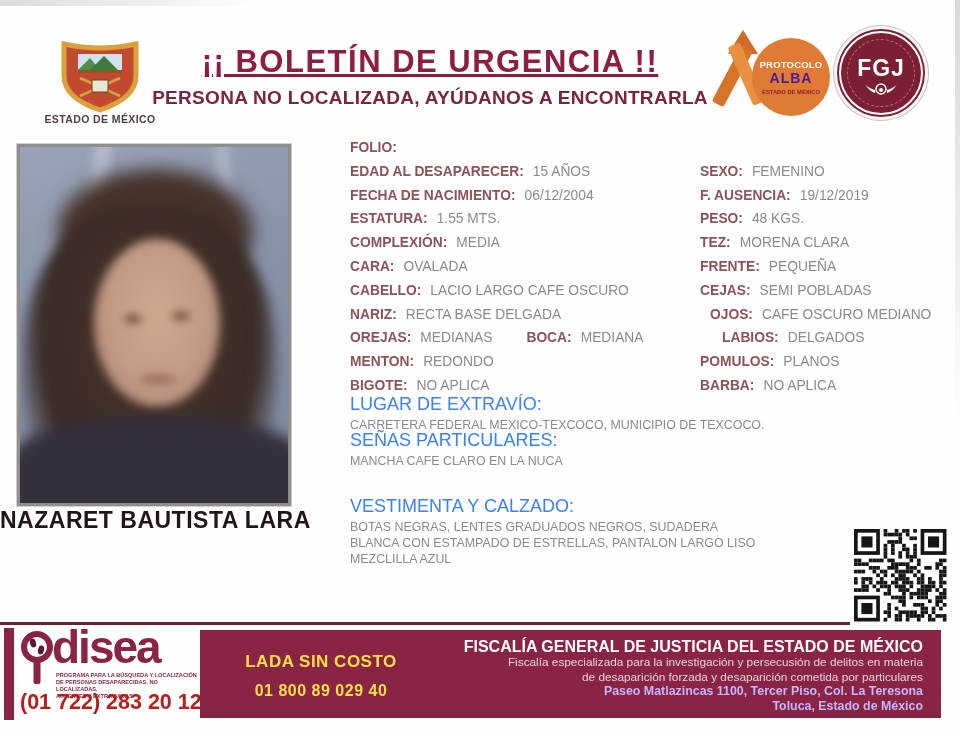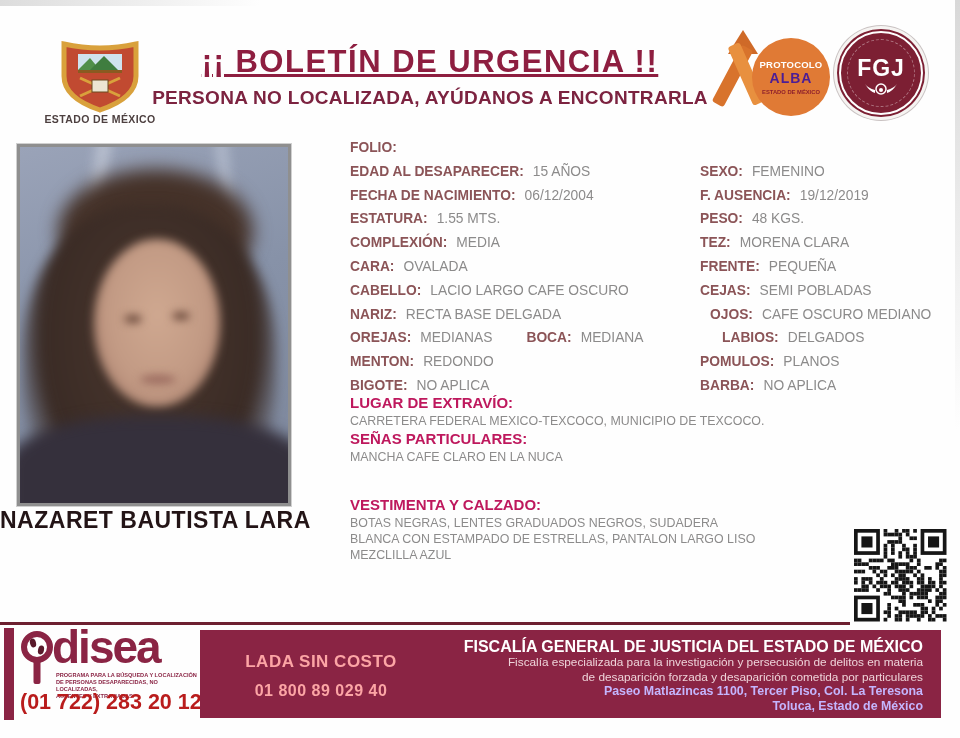--- a/index.html
+++ b/index.html
@@ -56,37 +56,37 @@
   .col{position:absolute;}
   .col-left{left:350px;top:140px;width:345px;}
   .col-right{left:700px;top:163.8px;width:255px;}
   .field-row{height:23.8px;font-size:13.8px;white-space:nowrap;}
   .flabel{font-weight:bold;color:#8b5457;}
   .fvalue{color:#8c8b8b;margin-left:9px;}
   .flabel2{margin-left:34px;}
   .col-right .field-row:nth-child(7){padding-left:10px;}
   .col-right .field-row:nth-child(8){padding-left:22px;}
   .sec{position:absolute;left:350px;}
-  .sec .slabel{font-size:15px;font-weight:bold;color:#be185d;}
+  .sec .slabel{font-size:18px;font-weight:normal;color:#3b82f6;}
   .sec .stext{font-size:12.4px;color:#8c8b8b;margin-top:2px;line-height:16px;}
   .sec0{top:394px;width:430px;}
   .sec1{top:430px;width:430px;}
   .sec2{top:496px;width:412px;}
   
   .qr{position:absolute;left:854px;top:529px;width:93px;height:93px;background:#ffffff;}
   .divider{position:absolute;left:0px;top:622px;width:850px;height:3px;background:#6d2030;}
   
   .footer-bar{position:absolute;left:4px;top:628px;width:10px;height:92px;background:#8a2444;}
   .footer-left{position:absolute;left:20px;top:630px;width:180px;height:88px;}
   .glass{position:absolute;left:0px;top:0px;}
   .brand{position:absolute;left:32px;top:-10px;font-size:46px;font-weight:bold;color:#8a2444;letter-spacing:-2px;}
   .program{position:absolute;left:36px;top:42px;font-size:5.6px;font-weight:bold;color:#8a2444;line-height:7px;}
   .phone{position:absolute;left:0px;top:60px;font-size:21.5px;font-weight:bold;color:#b91c1c;white-space:nowrap;}
   .footer-band{position:absolute;left:200px;top:630px;width:741px;height:88px;background:#8a2444;}
-  .lada{position:absolute;left:26px;top:22px;width:190px;text-align:center;color:#fca5a5;}
+  .lada{position:absolute;left:26px;top:22px;width:190px;text-align:center;color:#fde047;}
   .lada .l1{font-size:17px;font-weight:bold;letter-spacing:.5px;}
   .lada .l2{font-size:16px;font-weight:bold;margin-top:10px;letter-spacing:.5px;}
   .fiscalia{position:absolute;right:18px;top:9px;width:505px;text-align:right;}
   .fiscalia .ft{font-size:16px;font-weight:bold;color:#ffffff;line-height:16px;}
   .fiscalia .fl{font-size:11.8px;color:#eed3d9;line-height:14.5px;}
   .fiscalia .fa{font-size:12.4px;font-weight:bold;color:#c4b5fd;line-height:15px;}
   
   .edge-right{position:absolute;right:0;top:0;width:5px;height:430px;
        background:linear-gradient(#d8d8d8,rgba(216,216,216,0));}
   .edge-top{position:absolute;left:0;top:0;width:260px;height:6px;

